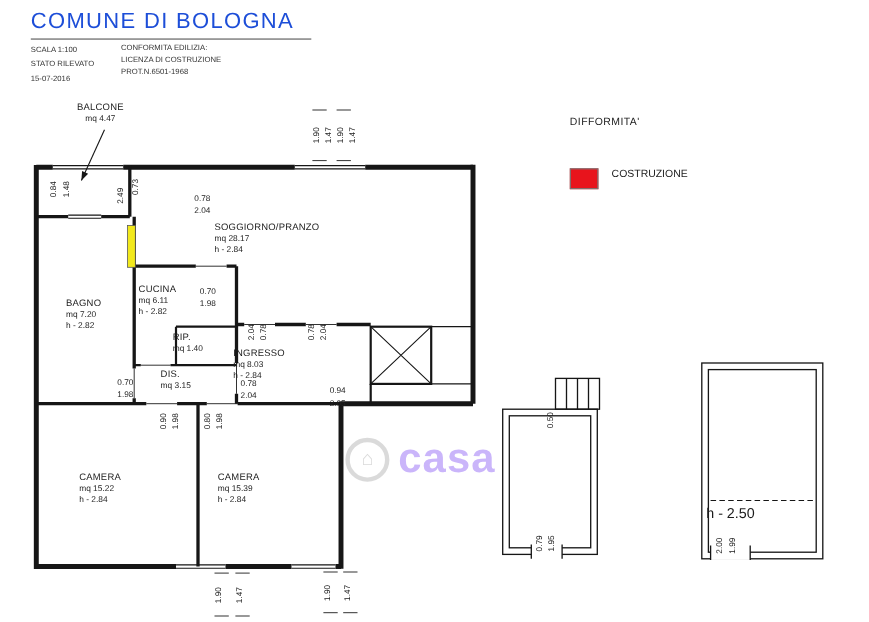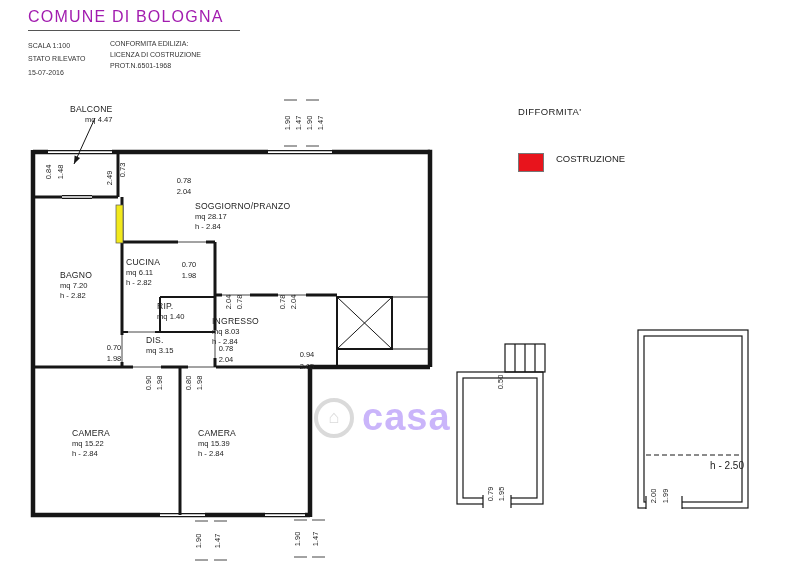--- a/index.html
+++ b/index.html
@@ -2,49 +2,49 @@
 <html><head>
 <meta charset="utf-8">
 <style>
   *{margin:0;padding:0;box-sizing:border-box}
   html,body{background:#fff}
   .stage{position:relative;width:790px;height:565px;background:#fff;overflow:hidden;
          font-family:"Liberation Sans",sans-serif;color:#1c1c1c}
   .plan{position:absolute;left:0;top:0}
   .plan text{font-family:"Liberation Sans",sans-serif;font-size:7.5px;fill:#222;text-anchor:middle}
 
-  .h-title{position:absolute;left:28px;top:8px;font-size:16px;letter-spacing:1.2px;color:#a21caf;
+  .h-title{position:absolute;left:28px;top:8px;font-size:20px;letter-spacing:1.2px;color:#1d4ed8;
            border-bottom:1px solid #555;padding:0 16px 4px 0;white-space:nowrap}
   .h-meta{position:absolute;font-size:7px;color:#333}
   #meta-left{left:28px;top:39px;line-height:1.9}
   #meta-right{left:110px;top:39px;line-height:1.55}
 
   .legend{position:absolute;left:518px;top:106px}
   .legend-title{font-size:9.5px;letter-spacing:.4px;margin-bottom:36px}
   .legend-item{display:flex;align-items:flex-start;gap:12px;margin-bottom:5px;height:20px}
   .swatch{width:26px;height:19px;border:.5px solid #777}
   .sw-red{background:#e8141c}
   .sw-yellow{background:#f2e91c}
   .legend-label{font-size:9.5px}
 
   .room-label{position:absolute;text-align:left;line-height:1.3}
   .room-label .rname{font-size:8.6px;letter-spacing:.2px}
   .room-label .rmeta{font-size:7.6px;color:#222}
-  #rl-balcone{left:70px;top:104px;text-align:right}
+  #rl-balcone{left:70px;top:92px;text-align:center}
   #rl-soggiorno{left:195px;top:201px;width:150px}
   #rl-cucina{left:126px;top:257px;width:84px}
   #rl-bagno{left:60px;top:270px;width:80px}
   #rl-rip{left:157px;top:301px;width:60px}
   #rl-dis{left:146px;top:335px;width:60px}
   #rl-ingresso{left:212px;top:316px;width:100px}
   #rl-camera1{left:72px;top:428px;width:100px}
   #rl-camera2{left:198px;top:428px;width:100px}
   #rl-cantina{left:458px;top:411px;width:84px}
   #rl-autorimessa{left:642px;top:383px;width:102px}
-  #rl-autorimessa-h2{left:642px;top:459px;width:102px;text-align:right;font-size:10px}
+  #rl-autorimessa-h2{left:642px;top:459px;width:102px;text-align:left;font-size:13px}
 
   .watermark{position:absolute;left:314px;top:396px;display:flex;align-items:center;gap:8px;opacity:.45}
   .wm-circle{width:40px;height:40px;border:4px solid #aeaeae;border-radius:50%;
              display:flex;align-items:center;justify-content:center;color:#aeaeae;font-size:18px}
   .wm-text{font-size:38px;font-weight:bold;color:#8b5cf6;letter-spacing:1px}
 </style>
 </head>
 <body>
 
 <div class="stage">

